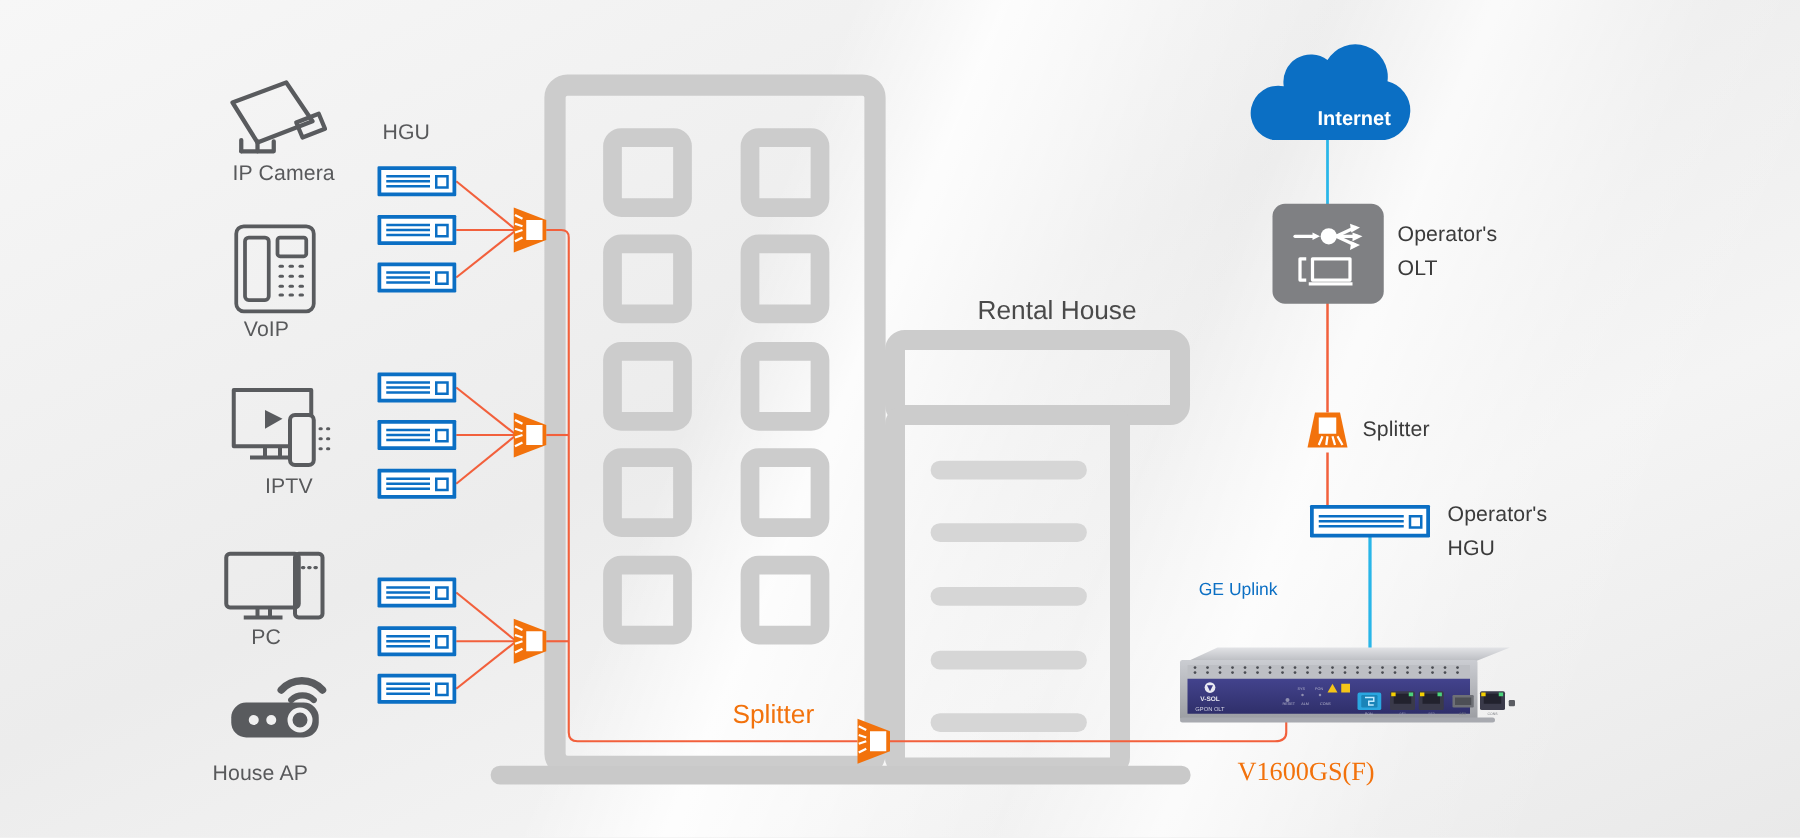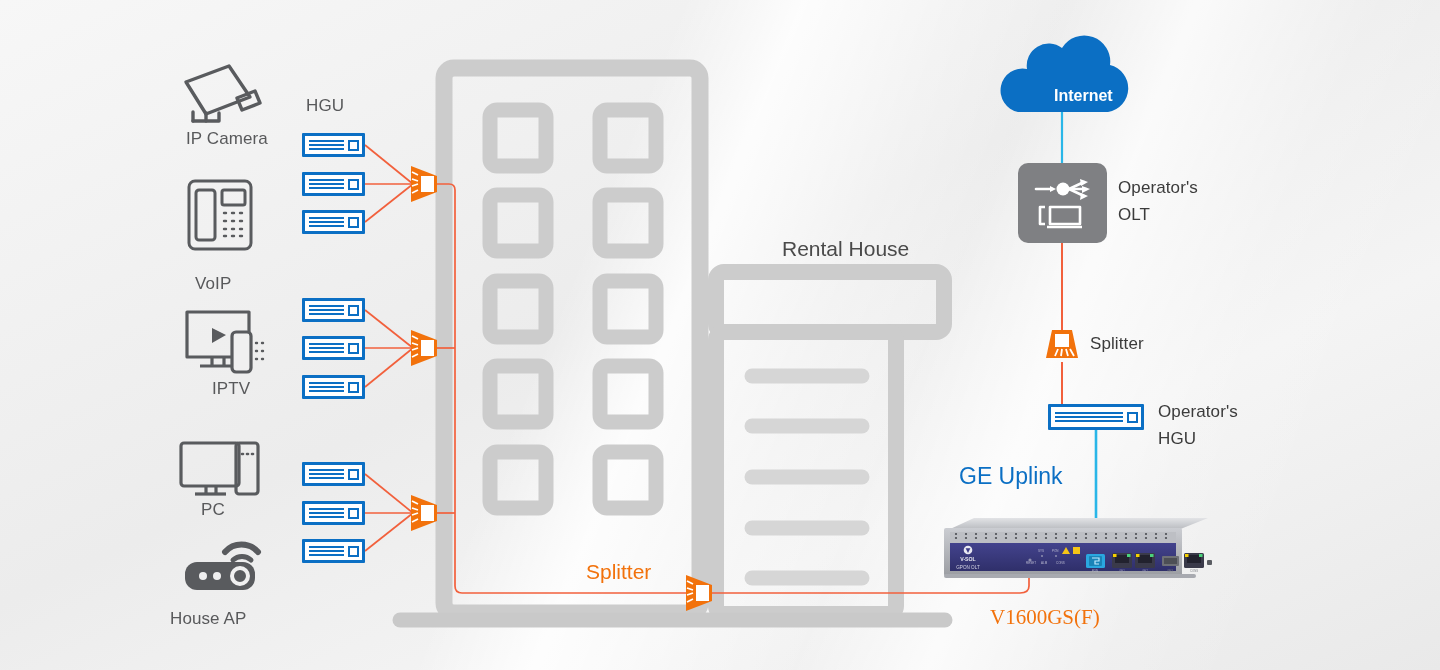--- a/index.html
+++ b/index.html
@@ -16,21 +16,21 @@
       linear-gradient(112deg, rgba(255,255,255,0) 0%, rgba(255,255,255,0) 40%, rgba(255,255,255,0.85) 47%, rgba(255,255,255,0.30) 56%, rgba(255,255,255,0) 63%),
       linear-gradient(112deg, rgba(255,255,255,0) 0%, rgba(255,255,255,0) 62%, rgba(255,255,255,0.75) 70%, rgba(255,255,255,0.15) 80%, rgba(255,255,255,0) 88%),
       linear-gradient(155deg, #f7f7f7 0%, #ececec 45%, #f4f4f4 70%, #e9e9e9 100%);
   }
   svg.layer { position:absolute; left:0; top:0; width:1440px; height:670px; }
 
   .lbl { position:absolute; white-space:nowrap; color:#3b3b3b; }
   .lbl-dev  { font-size:17px; letter-spacing:.1px; }
   .lbl-gray { color:#58595b; }
   .lbl-orange { color:#f2720c; font-size:21px; }
-  .lbl-blue   { color:#0b6fc4; font-size:23px; }
+  .lbl-blue   { color:#0b6fc4; font-size:14px; }
   .lbl-internet { color:#ffffff; font-size:16px; font-weight:bold; }
   .lbl-house { color:#4a4a4a; font-size:21px;margin-left:44px; }
 
   
   .hgu {
     position:absolute; background:#0b6fc4;
     padding:3px; border-radius:1px;
   }
   .hgu-inner {
     background:#ffffff; width:100%; height:100%;
@@ -200,21 +200,21 @@
       <rect x="185" y="562" width="70" height="28" rx="12" fill="#595b5e"></rect>
       <circle cx="203" cy="576" r="4" fill="#f0f0f0"></circle>
       <circle cx="217" cy="576" r="4" fill="#f0f0f0"></circle>
       <circle cx="240" cy="576" r="8" fill="none" stroke="#f0f0f0" stroke-width="4"></circle>
       <path d="M225,552 a22,22 0 0 1 33,0" fill="none" stroke="#595b5e" stroke-width="6" stroke-linecap="round"></path>
       <path d="M233,560 a13,13 0 0 1 18,0" fill="none" stroke="#595b5e" stroke-width="5" stroke-linecap="round"></path>
     </g>
   </svg>
 
   <div class="lbl lbl-dev lbl-gray" style="left:166px; top:129px;margin-left:20px;">IP Camera</div>
-  <div class="lbl lbl-dev lbl-gray" style="left:195px; top:254px;margin-top:20px;">VoIP</div>
+  <div class="lbl lbl-dev lbl-gray" style="left:195px; top:254px;">VoIP</div>
   <div class="lbl lbl-dev lbl-gray" style="left:192px; top:379px;margin-left:20px;">IPTV</div>
   <div class="lbl lbl-dev lbl-gray" style="left:201px; top:500px;">PC</div>
   <div class="lbl lbl-dev lbl-gray" style="left:170px; top:609px;">House AP</div>
 
   <div class="lbl lbl-dev lbl-gray" style="left:306px; top:96px;">HGU</div>
 
   <div class="hgu" style="left:302px; top:133px; width:63px; height:24px;">
     <div class="hgu-inner">
         <div class="hgu-lines">
           <i></i>

